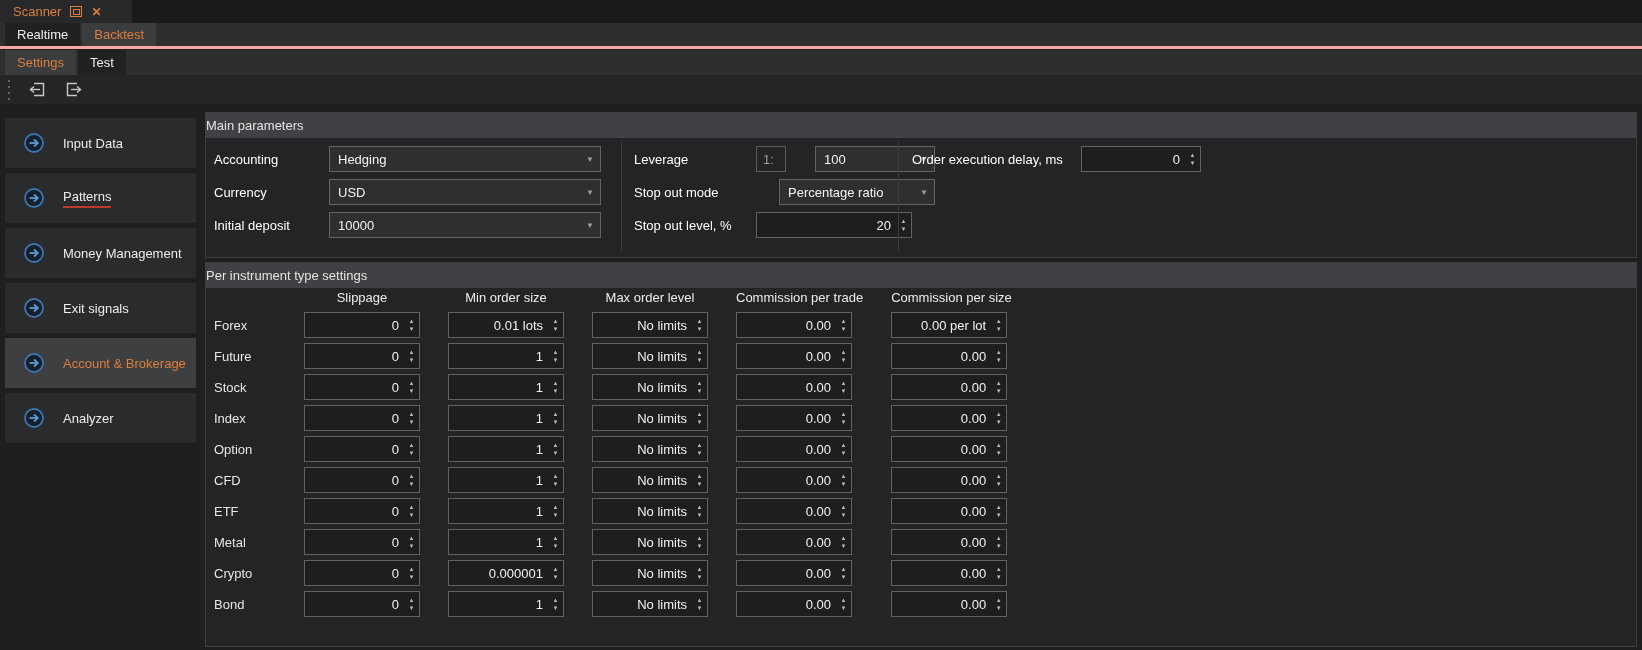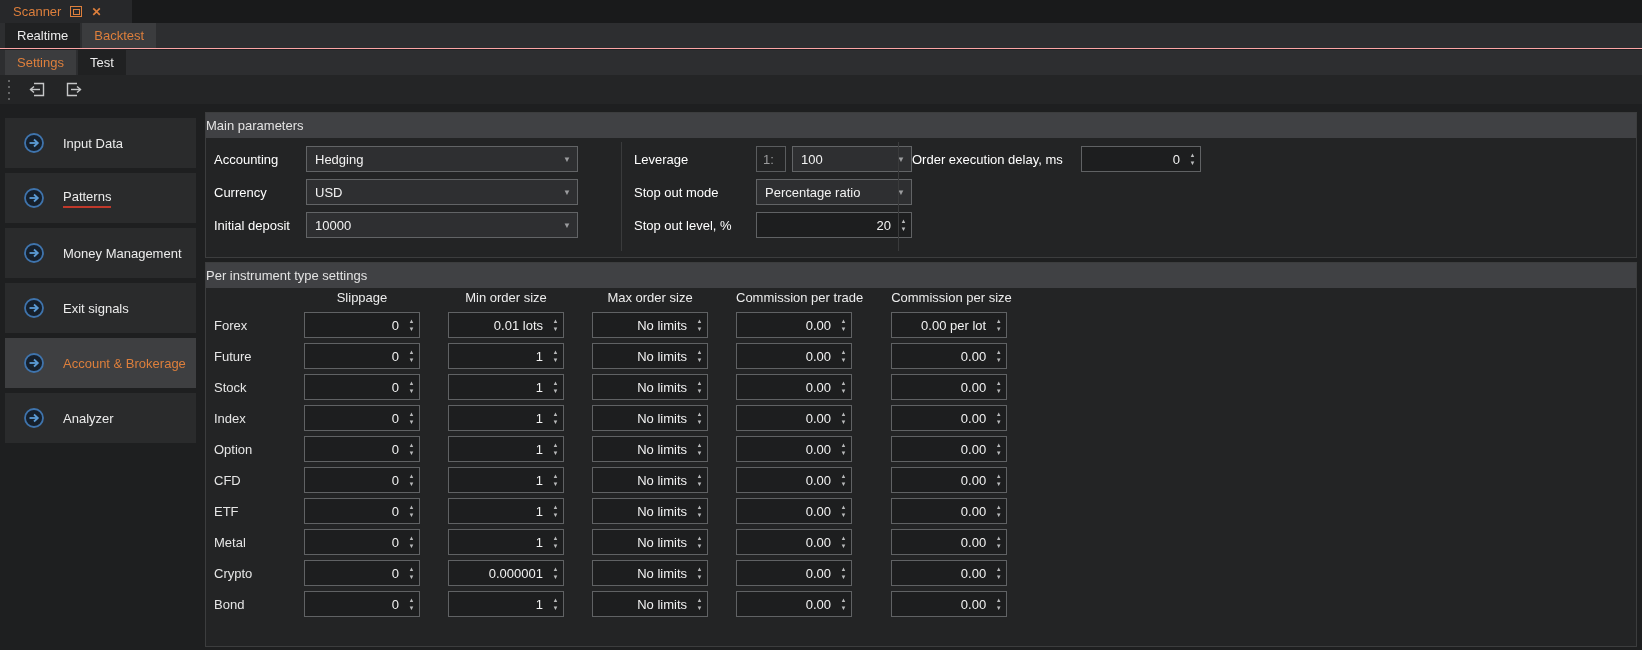--- a/index.html
+++ b/index.html
@@ -11,21 +11,21 @@
   }
   
   .strip1 { position:absolute; left:0; top:0; width:100%; height:23px; background:#191a1b; }
   .doc-tab { position:absolute; left:0; top:0; height:23px; width:132px; background:#27282a;
              display:flex; align-items:center; padding:0 10px 0 13px; gap:9px; }
   .doc-tab .title { color:var(--accent); }
   .restore-icon { width:12px; height:11px; border:1px solid var(--accent); position:relative; display:inline-block; }
   .restore-icon::after { content:""; position:absolute; left:2px; top:2px; width:5px; height:4px; border:1px solid var(--accent); }
   .close-x { color:var(--accent); font-size:12px; font-weight:bold; cursor:default; }
 
-  .strip2 { position:absolute; left:0; top:23px; width:100%; height:26px; background:#2d2e30; border-bottom:1px solid #fca5a5; }
+  .strip2 { position:absolute; left:0; top:23px; width:100%; height:26px; background:#2d2e30; border-bottom:3px solid #fca5a5; }
   .strip3 { position:absolute; left:0; top:50px; width:100%; height:25px; background:#2d2e30; }
   .tabrow { display:flex; height:100%; padding-left:5px; }
   .tab { height:100%; display:flex; align-items:center; padding:0 12px; background:#202122; color:#ececec; }
   .tab.selected { background:#3b3c3e; color:var(--accent); }
   .strip2 .tab + .tab, .strip3 .tab + .tab { margin-left:2px; }
 
   
   .toolbar { position:absolute; left:0; top:75px; width:100%; height:29px; background:#242526;
              display:flex; align-items:center; gap:14px; padding-left:8px; }
   .grip { width:4px; height:20px; display:flex; flex-direction:column; justify-content:space-between; }
@@ -44,21 +44,21 @@
   .panel { position:absolute; left:205px; width:1432px; background:#232425; border:1px solid #3c3d3e; }
   .panel-header { height:25px; background:#404144; display:flex; align-items:center; padding-left:0; color:#e3e3e3; }
   #panel-main { top:112px; height:146px; }
   #panel-instr { top:262px; height:385px; }
   .panel-body { position:relative; width:100%; }
 
   .field-label { position:absolute; height:26px; display:flex; align-items:center; color:#ffffff; white-space:nowrap; }
   .vdivider { position:absolute; top:4px; bottom:6px; width:1px; background:#3a3b3c; }
 
   .combo { position:absolute; height:26px; background:#2e2f31; border:1px solid #626466;
-           display:flex; align-items:center; padding:0 6px 0 8px; }
+           display:flex; align-items:center; padding:0 6px 0 8px;margin-left:23px; }
   .combo .combo-val { flex:1; color:#f2f2f2; white-space:nowrap; }
   .combo .combo-arrow { font-size:8px; color:#9b9c9e; margin-left:6px; }
 
   .spin { height:26px; background:#1d1e1f; border:1px solid #606264; display:flex; align-items:center; }
   .spin .spin-val { flex:1; text-align:right; padding-right:5px; color:#f2f2f2; white-space:nowrap; }
   .spin .spin-btns { width:15px; height:100%; display:flex; flex-direction:column; align-items:center; justify-content:center; gap:2px; }
   .spin .sb { font-size:6px; line-height:6px; color:#b9babb; cursor:default; }
   .abs { position:absolute; }
   .prefix-box { position:absolute; height:26px; border:1px solid #5a5c5e; color:#9a9b9c;
                 display:flex; align-items:center; padding-left:6px; background:#232425; }
@@ -231,21 +231,21 @@
 
 <div class="panel" id="panel-instr">
   <div class="panel-header">
     <span>Per instrument type settings</span>
   </div>
   <div class="panel-body" style="height:358px;">
     <div class="instr-grid">
       <span class="col-head"></span>
       <span class="col-head">Slippage</span>
       <span class="col-head">Min order size</span>
-      <span class="col-head">Max order size</span>
+      <span class="col-head">Max order level</span>
       <span class="col-head">Commission per trade</span>
       <span class="col-head">Commission per size</span>
 
   <span class="row-label">Forex</span>
   <div class="spin">
     <span class="spin-val">0</span>
     <span class="spin-btns">
             <span class="sb">▲</span>
             <span class="sb">▼</span>
           </span>

